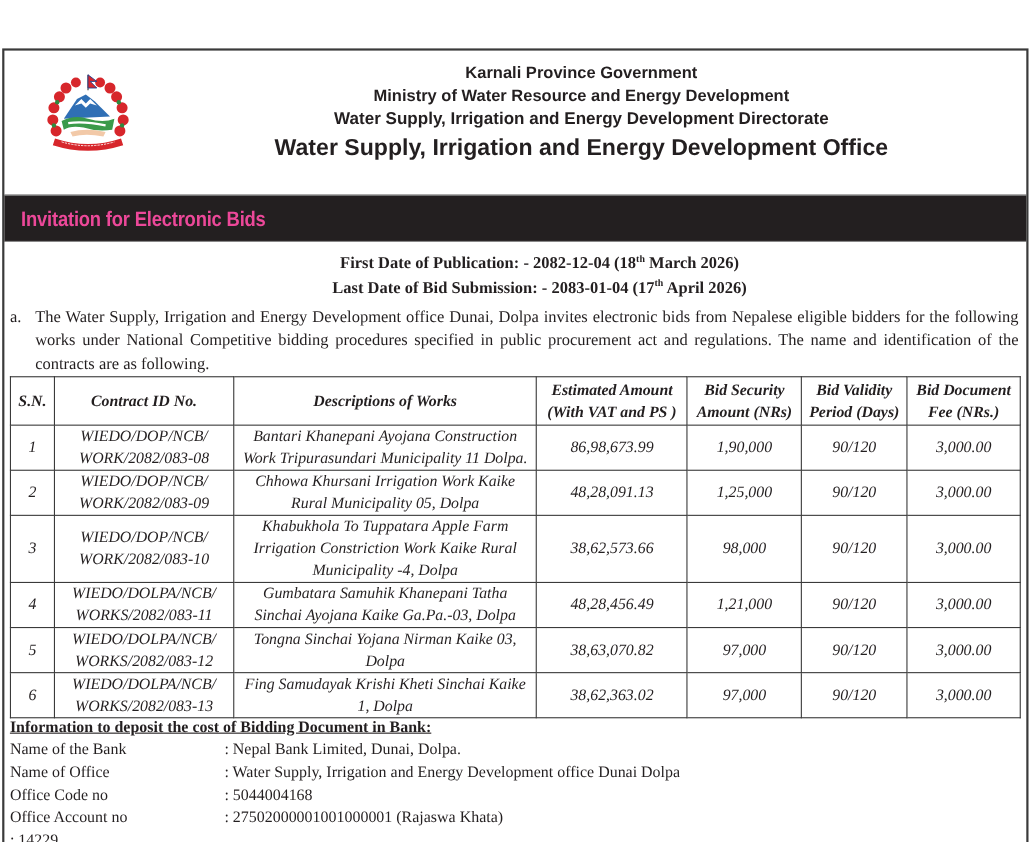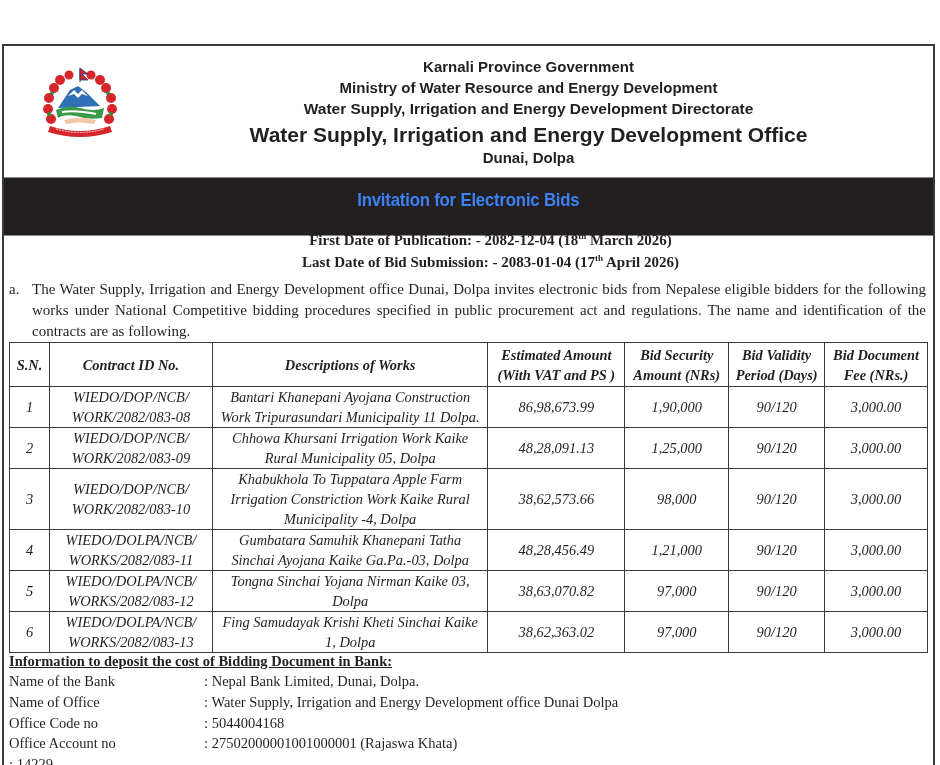--- a/index.html
+++ b/index.html
@@ -11,22 +11,22 @@
   }
   .header { position: relative; height: 129px; }
   .emblem { position: absolute; left: 34px; top: 20px; width: 84px; height: 74px; }
   .header-text { position: absolute; left: 120px; right: 0; top: 10px; text-align: center;
     font-family: "Liberation Sans", sans-serif; font-weight: bold; color: #231f20; }
   .h1 { font-size: 15px; line-height: 21px; }
   .h2 { font-size: 15px; line-height: 21px; }
   .h3 { font-size: 15.5px; line-height: 22px; }
   .h4 { font-size: 21px; line-height: 27px; margin-top: 1px; }
   .h5 { font-size: 15px; line-height: 20px; }
-  .banner { position: absolute; left: 0; right: 0; top: 131px; height: 59px; background: #231f20;
-    border-top: 1px solid #888; border-bottom: 1px solid #888; color: #3b82f6; text-align: center;
+  .banner { position: absolute; left: 0; right: 0; top: 131px; height: 43px; background: #231f20;
+    border-top: 1px solid #888; border-bottom: 1px solid #888; color: #ec4899; text-align: left;
     font-family: "Liberation Sans", sans-serif; font-weight: bold; font-size: 19px; line-height: 43px;
     transform-origin: center; letter-spacing: -0.2px; }
   .banner span { display: inline-block; transform: scaleX(0.88); }
   .dates { position: absolute; left: 0; right: 0; top: 183px; text-align: center; font-weight: bold; font-size: 15px; }
   .dates div { line-height: 22px; padding-left: 44px; }
   .dates .d2 { margin-top: 0; }
   sup { font-size: 9px; line-height: 0; vertical-align: super; }
   .para { position: absolute; left: 5px; right: 7px; top: 233px; font-size: 15px; line-height: 21px; text-align: justify; }
   .para .lbl { display: inline-block; width: 23px; }
   table.works { position: absolute; left: 5px; top: 296px; width: 919px; border-collapse: collapse; font-size: 14.4px; font-style: italic; }
@@ -84,21 +84,20 @@
       <path d="M26 54 Q40 50 58 54 L56 58 Q40 55 28 58 Z" fill="#f2c9a8"></path>
 
       <path d="M12 60 Q42 70 72 60 L74 66 Q42 76 10 66 Z" fill="#d7262b"></path>
       <path d="M18 63 Q42 70 66 63" stroke="#fff" stroke-width="0.8" fill="none" stroke-dasharray="2 1"></path>
     </svg>
     <div class="header-text">
       <div class="h1">Karnali Province Government</div>
       <div class="h2">Ministry of Water Resource and Energy Development</div>
       <div class="h3">Water Supply, Irrigation and Energy Development Directorate</div>
       <div class="h4">Water Supply, Irrigation and Energy Development Office</div>
-      <div class="h5">Dunai, Dolpa</div>
     </div>
   </div>
 
   <div class="banner">
     <span>Invitation for Electronic Bids</span>
   </div>
 
   <div class="dates">
     <div><span>First Date of Publication: - 2082-12-04 (18</span><sup>th</sup><span> March 2026)</span></div>
     <div class="d2"><span>Last Date of Bid Submission: - 2083-01-04 (17</span><sup>th</sup><span> April 2026)</span></div>

